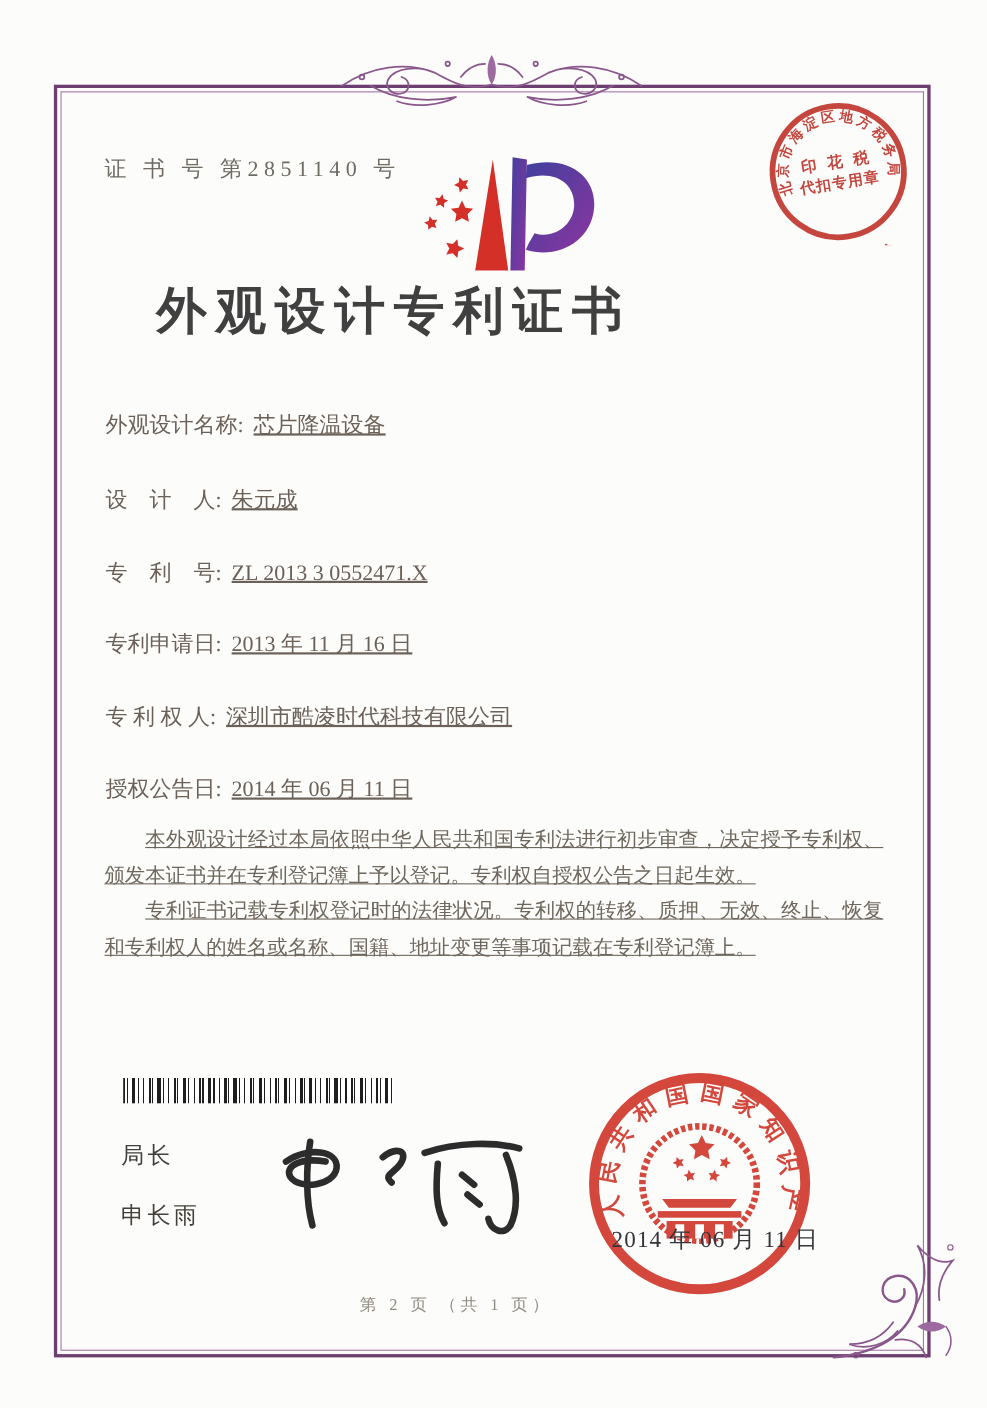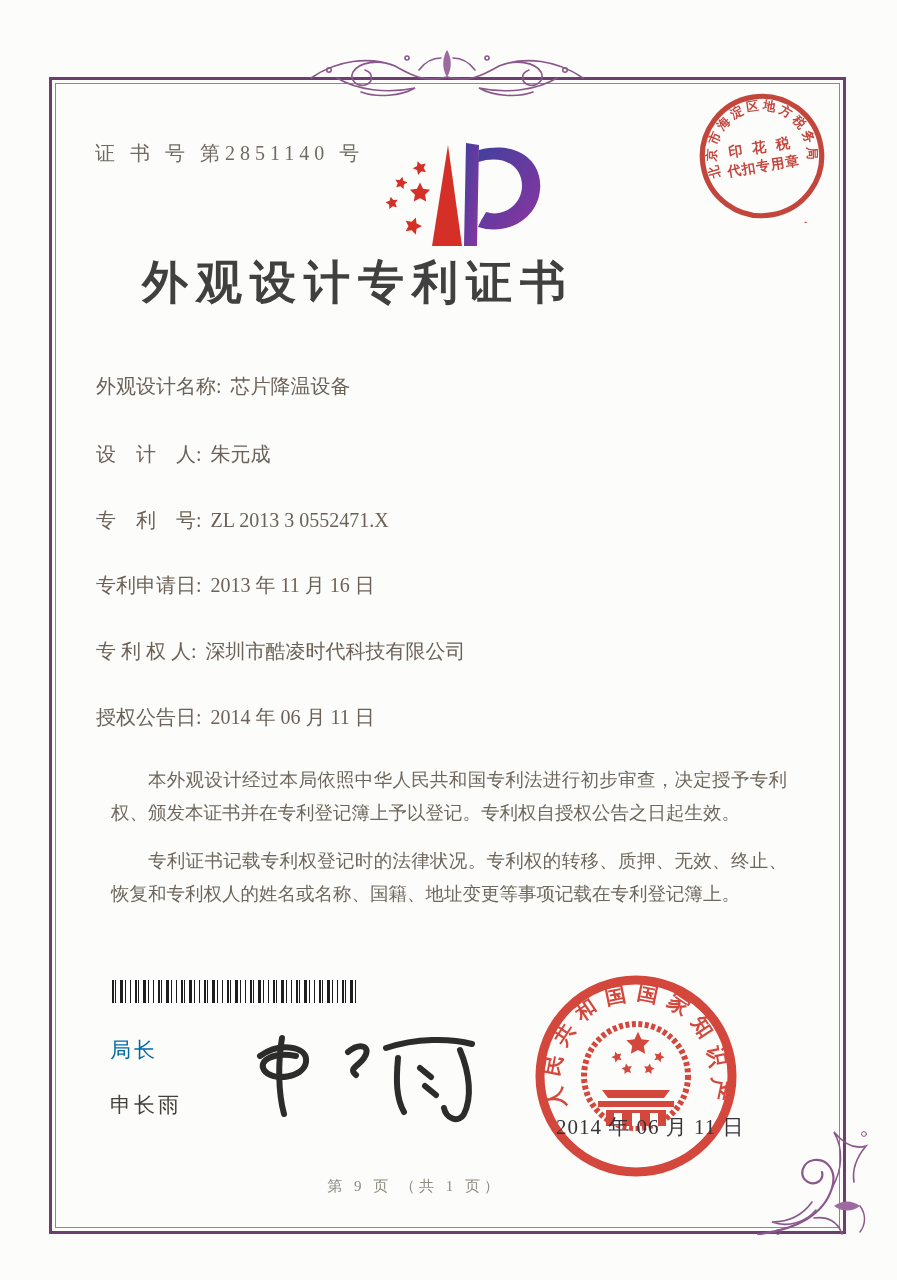--- a/index.html
+++ b/index.html
@@ -20,37 +20,37 @@
   }
   .cert-no{
     left:95px;top:140px;font-size:20px;color:#6f6b63;letter-spacing:5px;
     white-space:nowrap;
   }
   .title{
     left:0;top:252px;width:716px;text-align:center;
     font-size:46px;font-weight:bold;color:#404040;letter-spacing:8px;
     white-space:nowrap;
   }
-  .frow{position:absolute;left:96px;font-size:20px;color:#6b6158;white-space:nowrap;}
+  .frow{position:absolute;left:96px;font-size:20px;color:#6b6158;white-space:nowrap;text-decoration:underline;}
   .frow .flabel{display:inline-block;}
   .frow .fvalue{margin-left:9px;}
   .paras{
     left:95px;top:748px;width:708px;
     font-size:18.5px;line-height:32.5px;color:#6e675d;
     text-align:justify;
   }
-  .paras p{margin:16px;text-indent:2em;}
+  .paras p{margin:0;text-indent:2em;text-decoration:underline;}
   .barcode{
     left:112px;top:980px;width:246px;height:23px;
     background:repeating-linear-gradient(90deg,
       #1e1e1e 0 2px,#fff 2px 3px,#1e1e1e 3px 4px,#fff 4px 8px,
       #1e1e1e 8px 11px,#fff 11px 13px,#1e1e1e 13px 14px,#fff 14px 18px,
       #1e1e1e 18px 19px,#fff 19px 23px);
   }
-  .sig-title{left:110px;top:1036px;font-size:21px;color:#0369a1;letter-spacing:3px;}
+  .sig-title{left:110px;top:1036px;font-size:21px;color:#404040;letter-spacing:3px;}
   .sig-name{left:110px;top:1078px;font-size:21px;color:#45413a;letter-spacing:3px;margin-top:13px;}
   .seal-date{
     left:556px;top:1113px;font-size:21px;color:#34343a;letter-spacing:1px;
     z-index:6;white-space:nowrap;
   }
   .footer{
     left:0;top:1177px;width:830px;text-align:center;
     font-size:15px;color:#8f8b82;letter-spacing:4px;
   }
   svg text{font-family:"Liberation Serif","DejaVu Serif",serif;}
@@ -193,13 +193,13 @@
       <rect x="74" y="138" width="60" height="16"></rect>
       <rect x="82" y="141" width="8" height="13" fill="#fcfcfa"></rect>
       <rect x="100" y="141" width="8" height="13" fill="#fcfcfa"></rect>
       <rect x="118" y="141" width="8" height="13" fill="#fcfcfa"></rect>
     </g>
   </g>
 </svg>
 
 <div class="abs seal-date">2014 年 06 月 11 日</div>
 
-<div class="abs footer">第 9 页 （共 1 页）</div>
+<div class="abs footer">第 2 页 （共 1 页）</div>
 
 </body></html>

